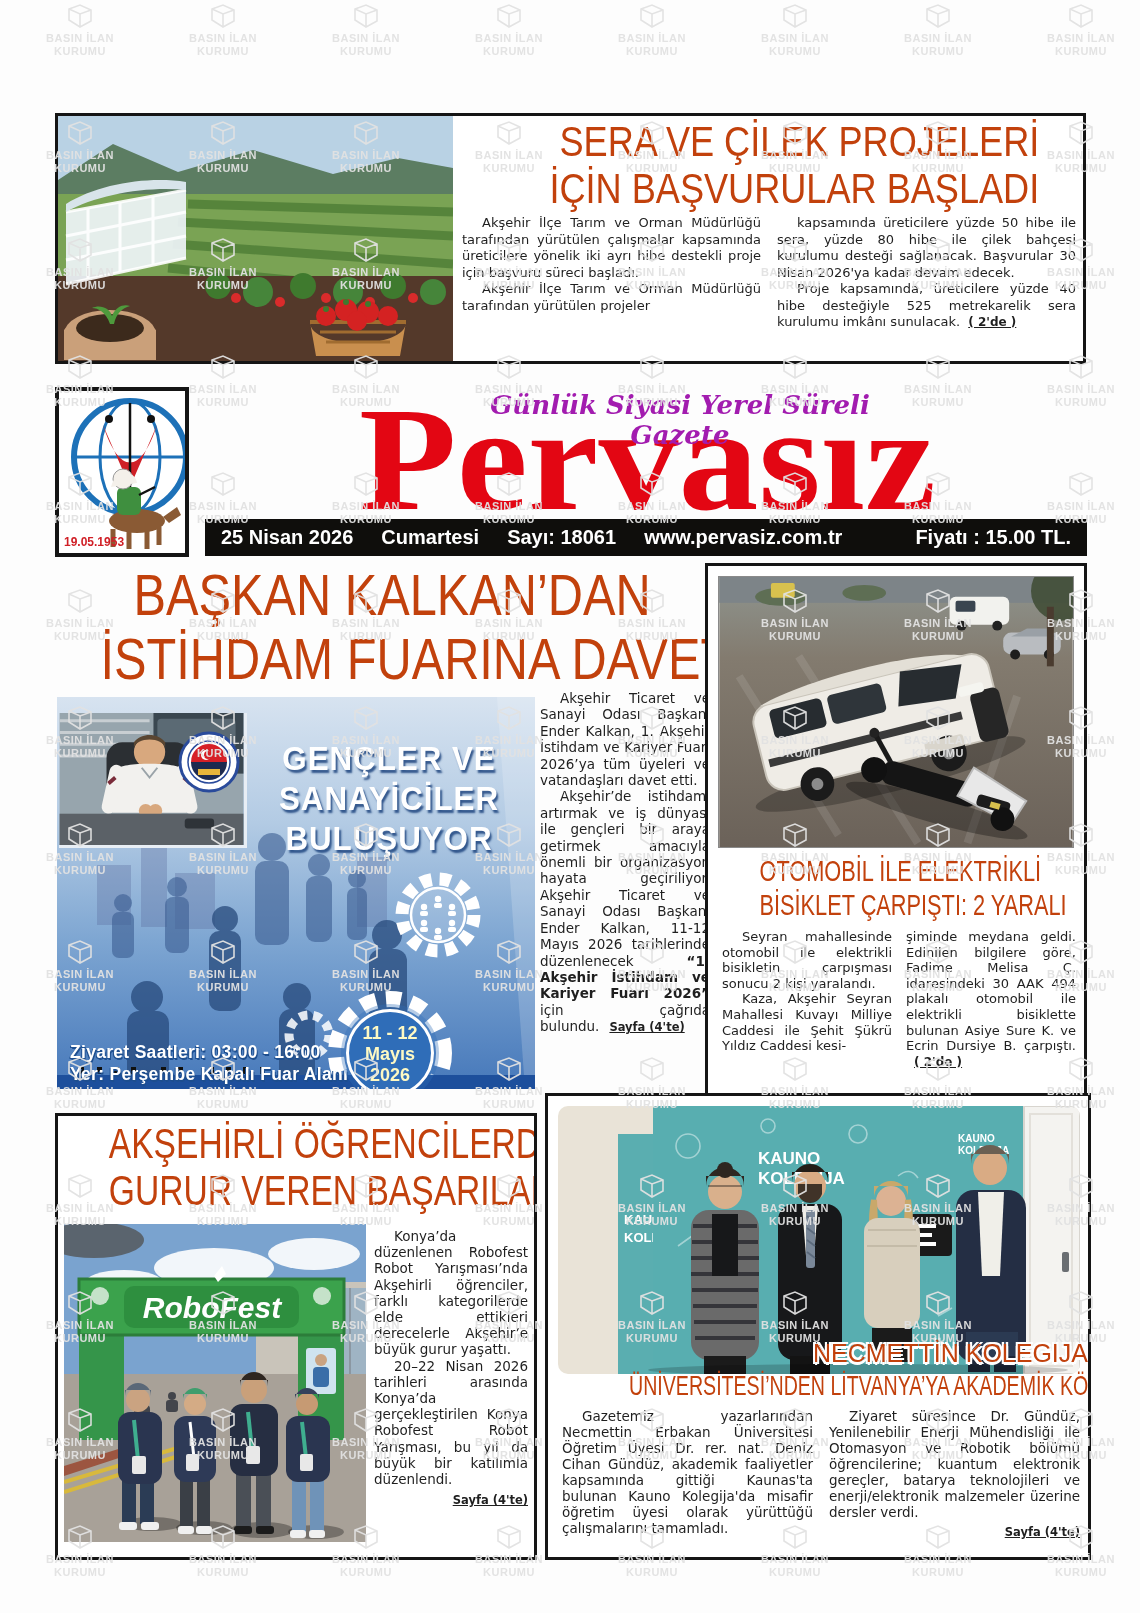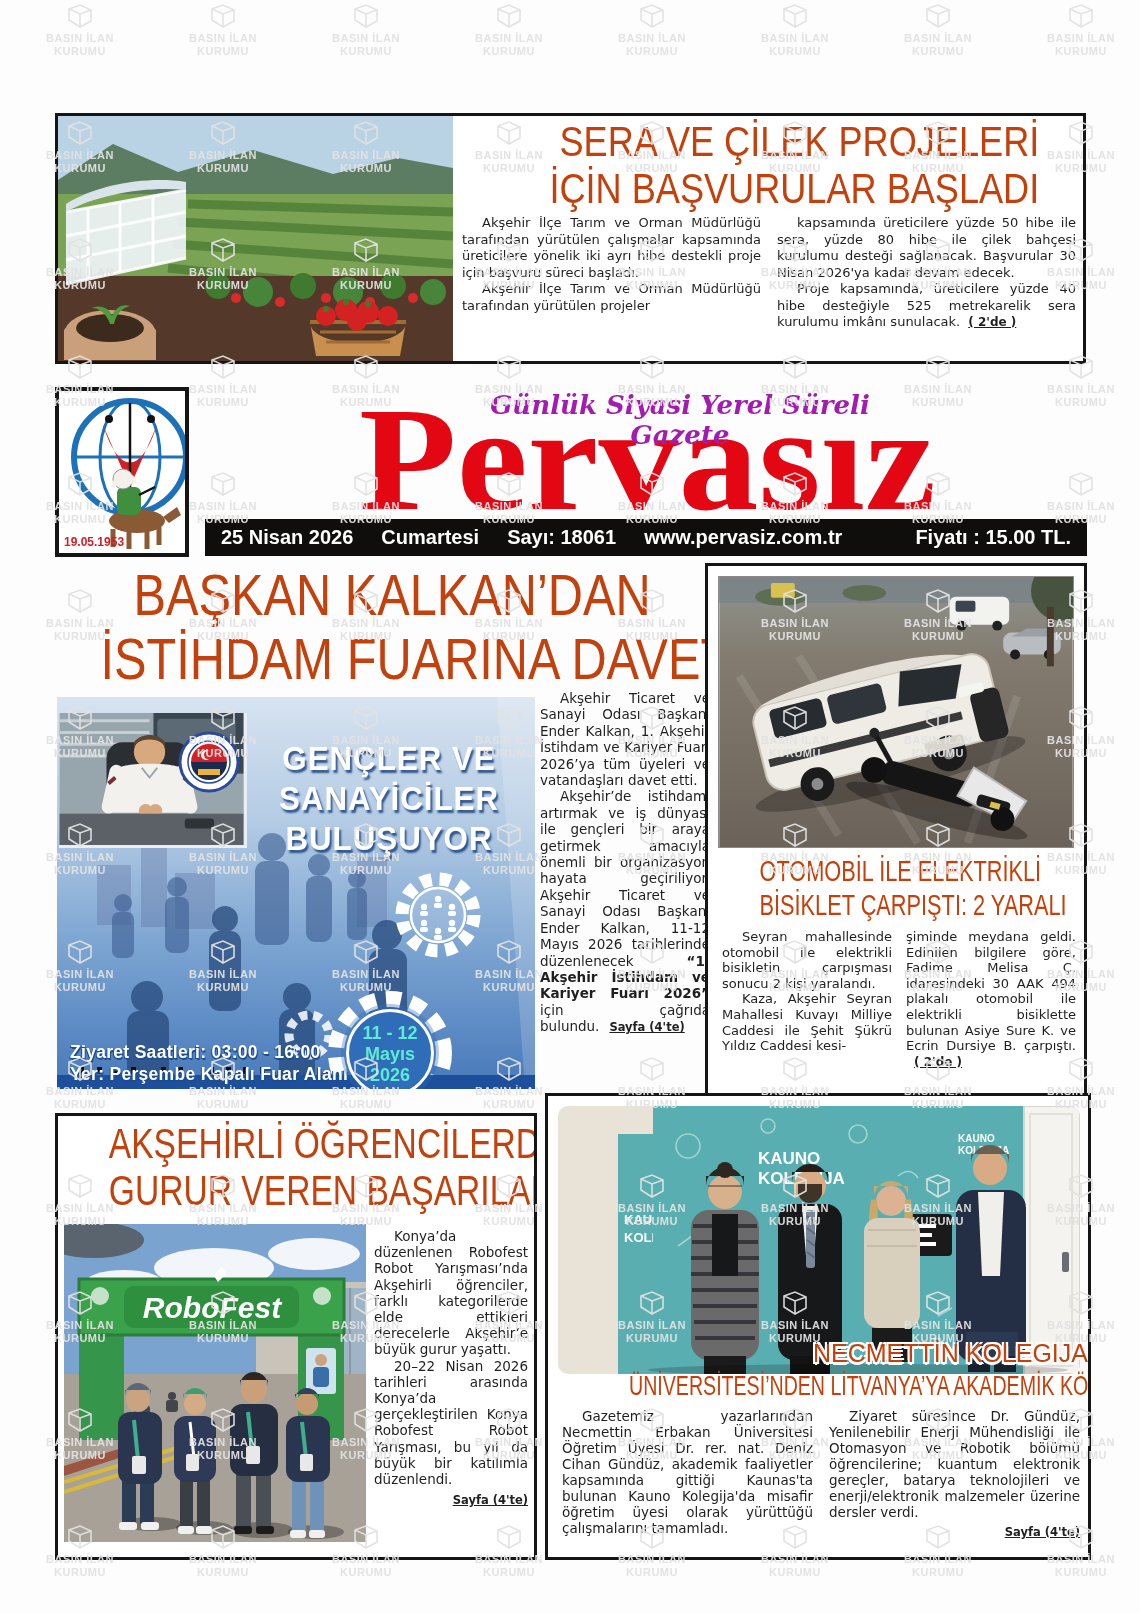--- a/index.html
+++ b/index.html
@@ -52,21 +52,21 @@
   #poster-bg { position:absolute; left:0; top:0; }
   #poster-photo { position:absolute; left:2px; top:16px; border-right:3px solid #e8eef5; border-bottom:3px solid #e8eef5; }
   #poster-logo { position:absolute; left:121px; top:34px; }
   #poster-title { position:absolute; left:196px; top:42px; width:272px; text-align:center; color:#fff;
                   font:bold 33px/40px "Liberation Sans", sans-serif; letter-spacing:1px;
                   text-shadow:2px 3px 2px rgba(27,66,124,.85); transform:scaleX(.95); transform-origin:50% 0; }
   #poster-info { position:absolute; left:13px; top:344px; color:#fff;
                  font:bold 17.5px/22px "Liberation Sans", sans-serif; letter-spacing:.3px;
                  text-shadow:1px 2px 0 #1d4e8f, -1px 1px 0 #1d4e8f; }
   #poster-date { position:absolute; left:289px; top:312px; width:88px; height:88px; border-radius:50%;
-                 background:#2f6db8; border:3px solid #fff; color:#5eead4; text-align:center;
+                 background:#2f6db8; border:3px solid #fff; color:#fef9c3; text-align:center;
                  font:bold 18px/21px "Liberation Sans", sans-serif; padding-top:11px; z-index:3;
                  box-shadow:0 0 0 5px rgba(47,109,184,.35); }
 
   
   #acc-box { left:705px; top:563px; width:382px; height:541px; }
   #acc-photo { position:absolute; left:10px; top:10px; border:1px solid #8a8a8a; }
   #acc-hl { position:absolute; left:6px; top:288px; width:364px; font-size:29px; line-height:34px; }
   #acc-hl .cond { transform:scaleX(.75); }
   #acc-cols { position:absolute; left:14px; top:363px; width:354px; display:flex; gap:14px;
               font-size:13px; line-height:15.6px; }

